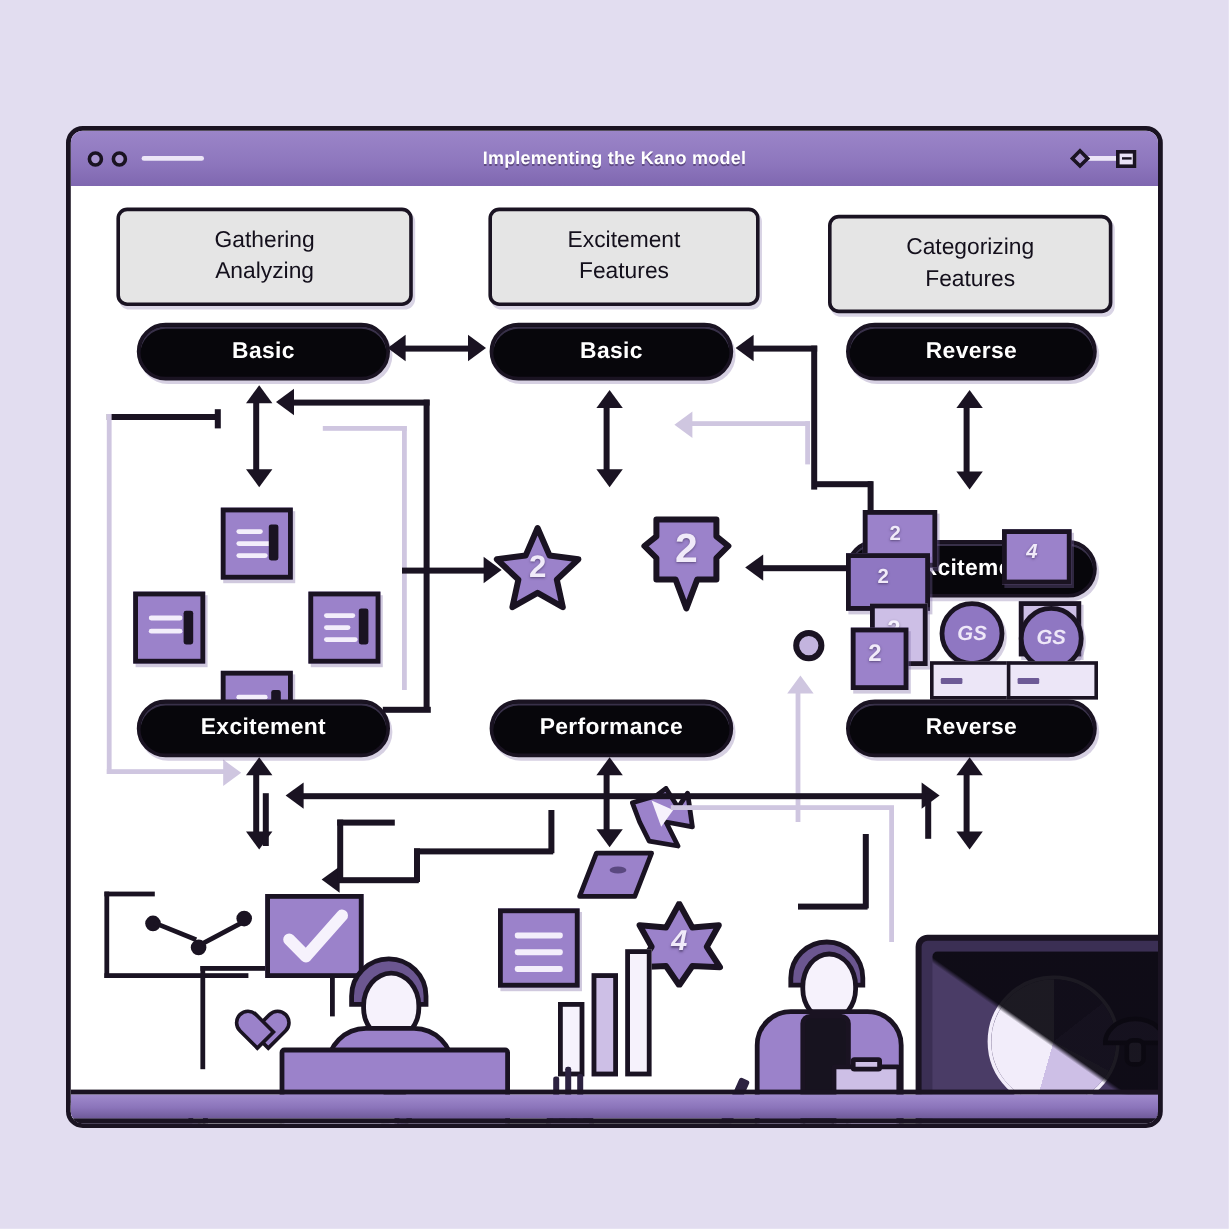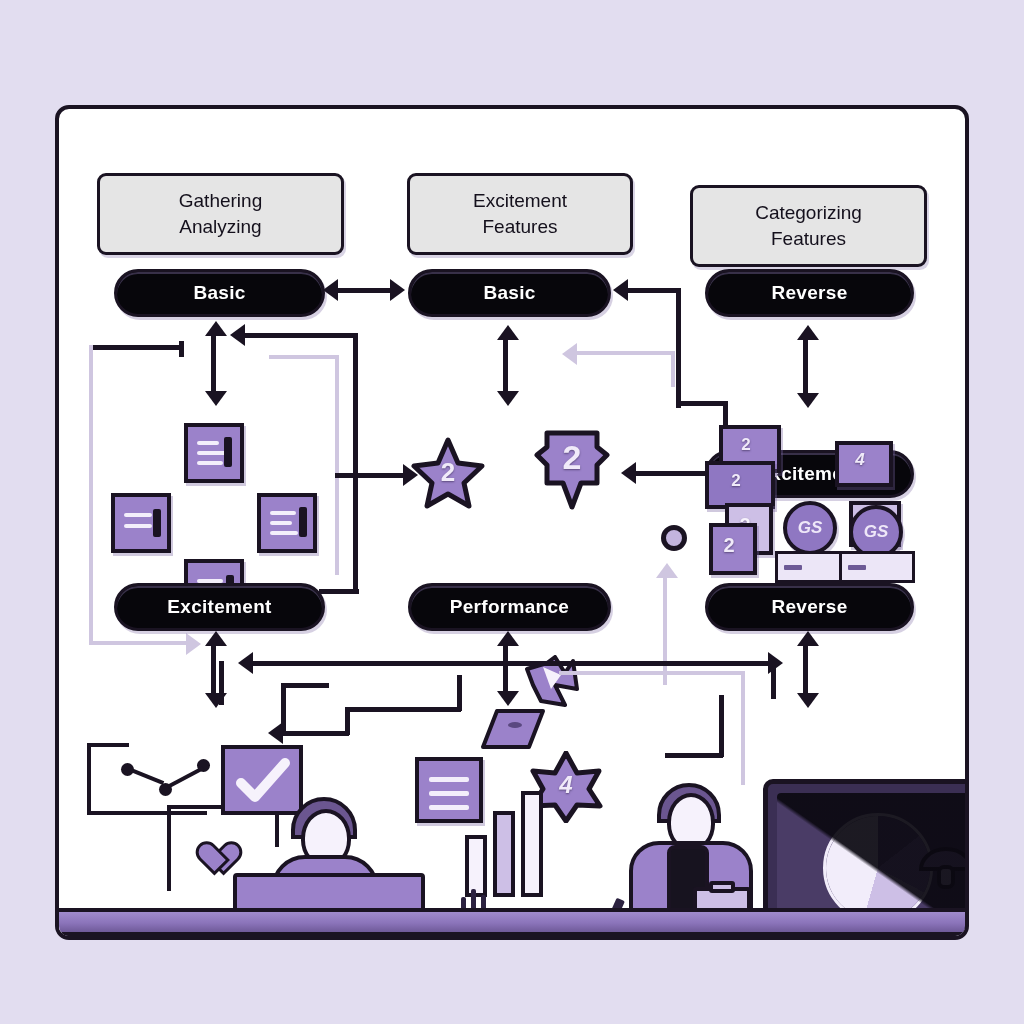--- a/index.html
+++ b/index.html
@@ -149,32 +149,47 @@
   .sq{position:absolute;background:#9b82ca;border:4px solid #1a1322;box-sizing:border-box;}
   .check{position:absolute;}
 </style>
 </head>
 <body>
 
 <div id="stage">
 
  <div class="window">
 
+  <div class="titlebar">
+    <div class="tb-left">
+      <span class="dot"></span>
+      <span class="dot"></span>
+      <span class="tb-line"></span>
+    </div>
+    <div class="tb-title">Implementing the Kano model</div>
+    <div class="tb-right">
+      <span class="diamond"></span>
+      <span class="tb-line2"></span>
+      <span class="tb-box">
+            <i></i>
+          </span>
+    </div>
+  </div>
 
   <div class="canvas">
 
     <div class="hdr" style="left:38px;top:18px;width:241px;height:76px;">
       <span>Gathering</span>
       <span>Analyzing</span>
     </div>
     <div class="hdr" style="left:348px;top:18px;width:220px;height:76px;">
       <span>Excitement</span>
       <span>Features</span>
     </div>
-    <div class="hdr" style="left:631px;top:30px;width:231px;height:76px;">
+    <div class="hdr" style="left:631px;top:24px;width:231px;height:76px;">
       <span>Categorizing</span>
       <span>Features</span>
     </div>
 
     <div class="pill" style="left:55px;top:114px;width:205px;height:42px;">Basic</div>
     <div class="pill" style="left:349px;top:114px;width:197px;height:42px;">Basic</div>
     <div class="pill" style="left:646px;top:114px;width:203px;height:42px;">Reverse</div>
 
     <div class="ln h" style="left:277px;top:133px;width:56px;"></div>
     <div class="tri left" style="left:264px;top:124px;"></div>

